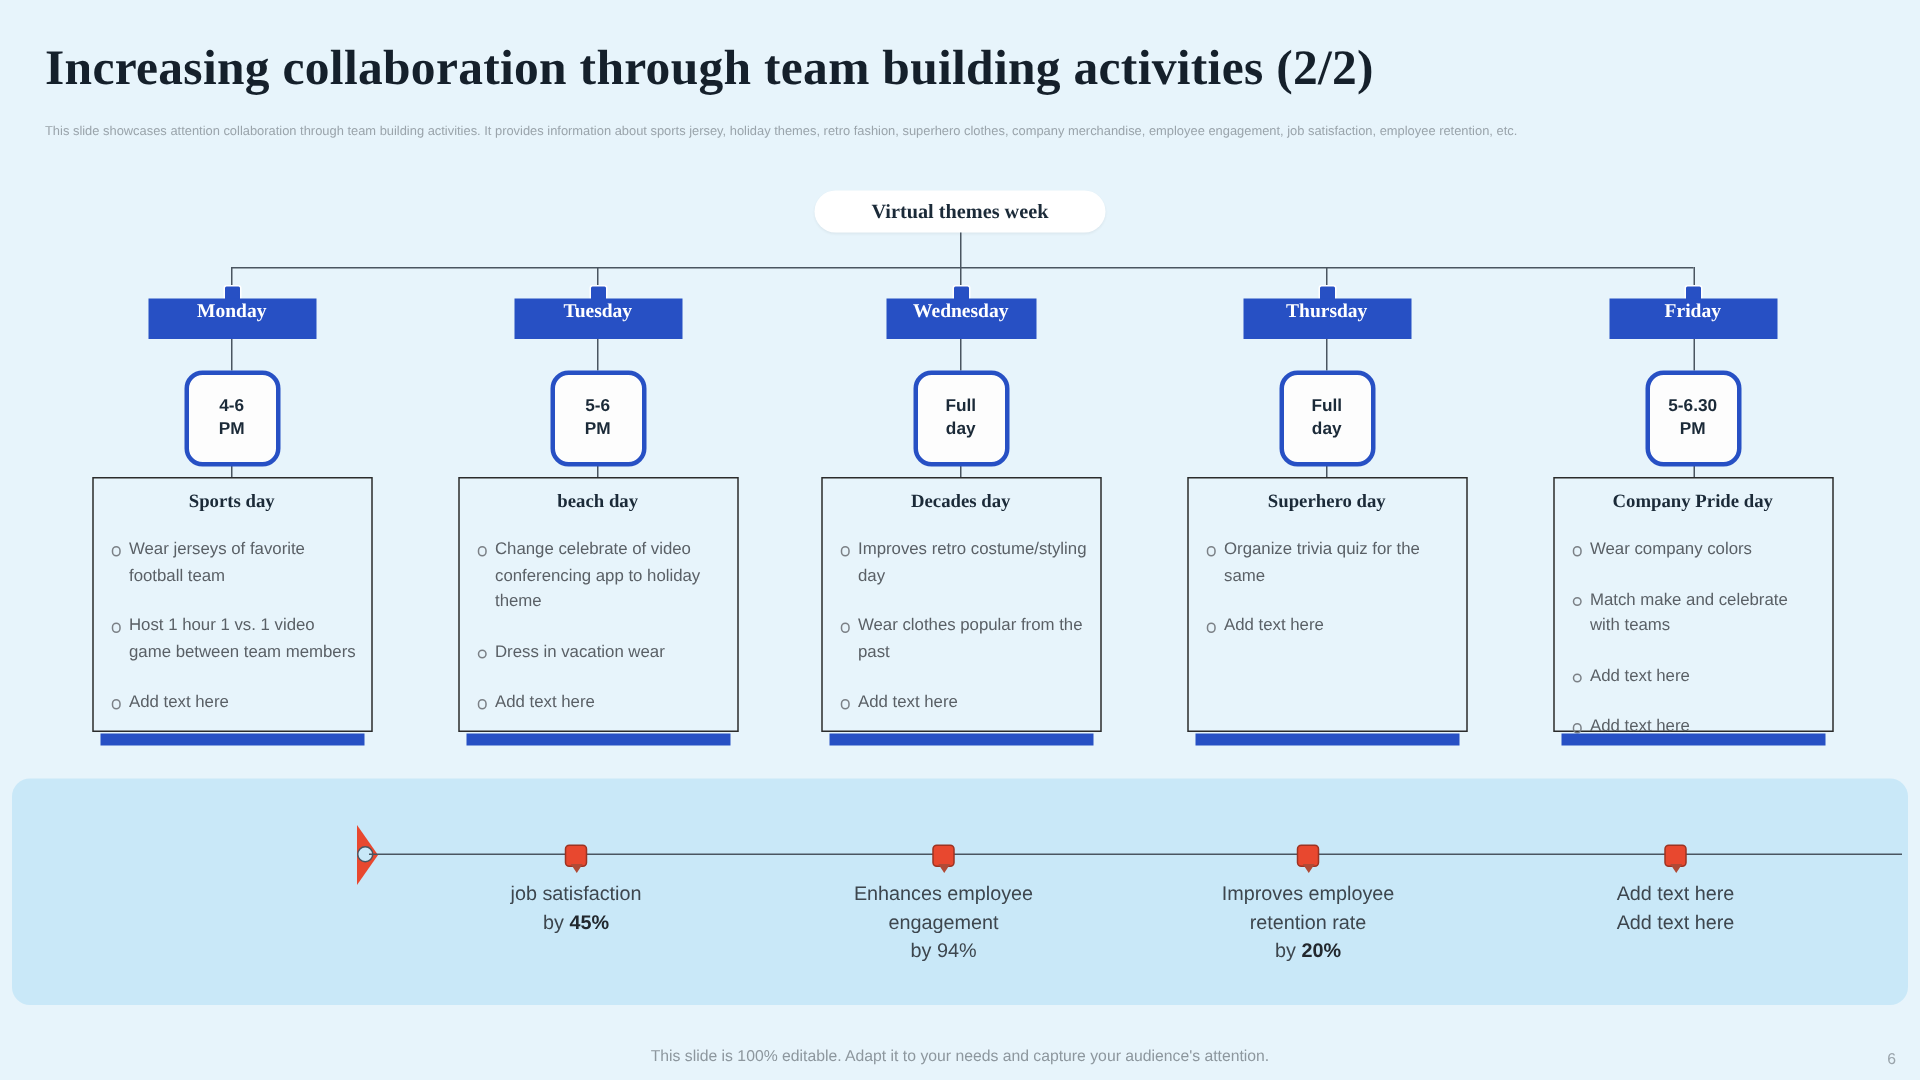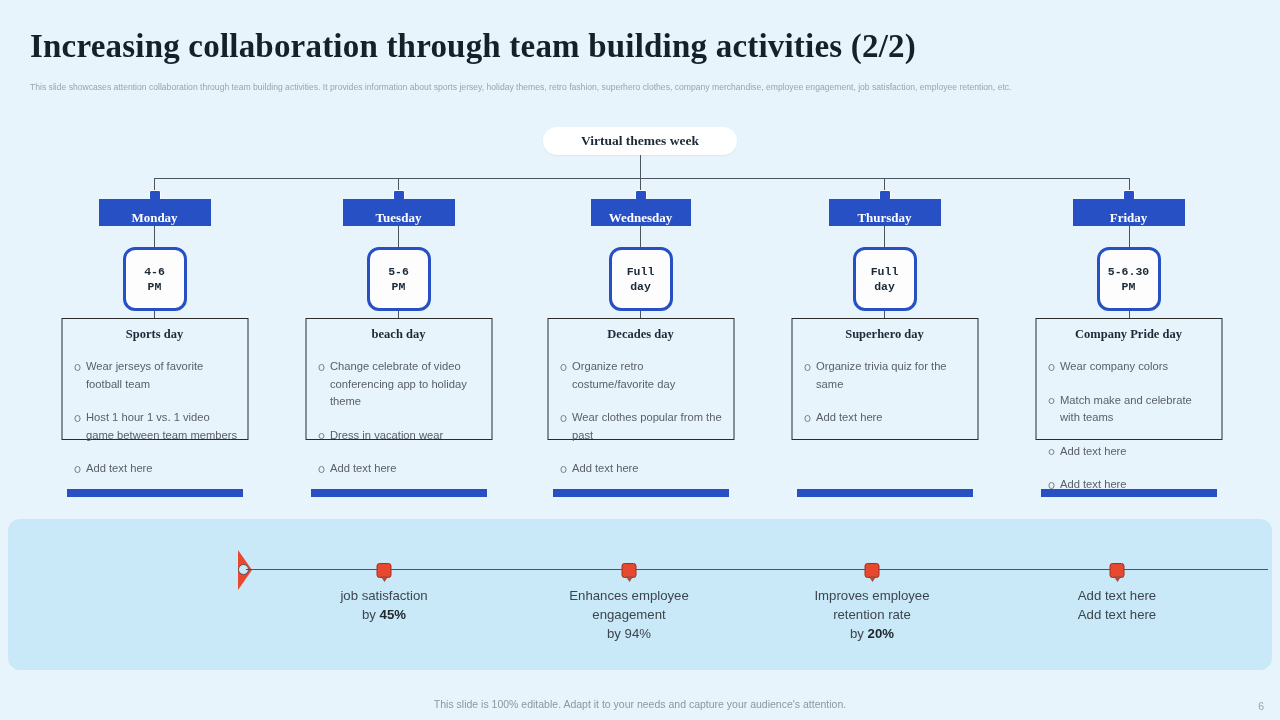--- a/index.html
+++ b/index.html
@@ -36,41 +36,41 @@
 
   
   .vline{position:absolute;background:#4a5560;width:1px;}
   .hline{position:absolute;background:#4a5560;height:1px;}
 
   
   .col{position:absolute;top:0;width:245px;height:510px;}
   .day-head{
     position:absolute;top:199px;left:50%;transform:translateX(-50%);
     width:112px;height:27px;background:#2750c4;
-    display:flex;align-items:flex-end;justify-content:center;
+    display:flex;align-items:flex-start;justify-content:center;
     font-family:"Liberation Serif", serif;
     font-size:13px;font-weight:700;color:#ffffff;white-space:nowrap;
   }
   .day-head.wide{width:100px;}
   .node-sq{
     position:absolute;top:190px;left:50%;transform:translateX(-50%);
     width:10px;height:10px;background:#2750c4;border:1px solid #ffffff;
     border-radius:2px;
   }
   .time-box{
     position:absolute;top:247px;left:50%;transform:translateX(-50%);
     width:58px;height:58px;background:#fdfdfd;
     border:3px solid #2750c4;border-radius:12px;
     display:flex;flex-direction:column;align-items:center;justify-content:center;
-    font-family:Liberation Mono, monospace;
+    font-family:Liberation Sans, sans-serif;
     font-size:11.5px;font-weight:700;color:#1b2a38;line-height:15px;
   }
   .card{
     position:absolute;top:318px;left:50%;transform:translateX(-50%);
-    width:187px;height:122px;background:#e7f4fb;
+    width:187px;height:170px;background:#e7f4fb;
     border:1px solid #2b2b2b;box-sizing:border-box;
     padding:8px 6px 0 6px;
   }
   .card-title{
     font-family:"Liberation Serif", serif;
     font-size:12.5px;font-weight:700;color:#1b2a38;
     text-align:center;margin-bottom:6px;
   }
   ul.bullets{margin:0;padding:0 2px 0 18px;list-style:none;}
   ul.bullets li{
@@ -218,21 +218,21 @@
     <div class="day-head wide">
       <span>Wednesday</span>
     </div>
     <div class="time-box">
       <span>Full</span>
       <span>day</span>
     </div>
     <div class="card">
       <div class="card-title">Decades day</div>
       <ul class="bullets">
-        <li>Organize retro costume/favorite day</li>
+        <li>Improves retro costume/styling day</li>
         <li>Wear clothes popular from the past</li>
         <li>Add text here</li>
       </ul>
     </div>
     <div class="card-accent"></div>
   </div>
 
   <div class="col" style="left:762px;">
     <div class="node-sq"></div>
     <div class="day-head">

